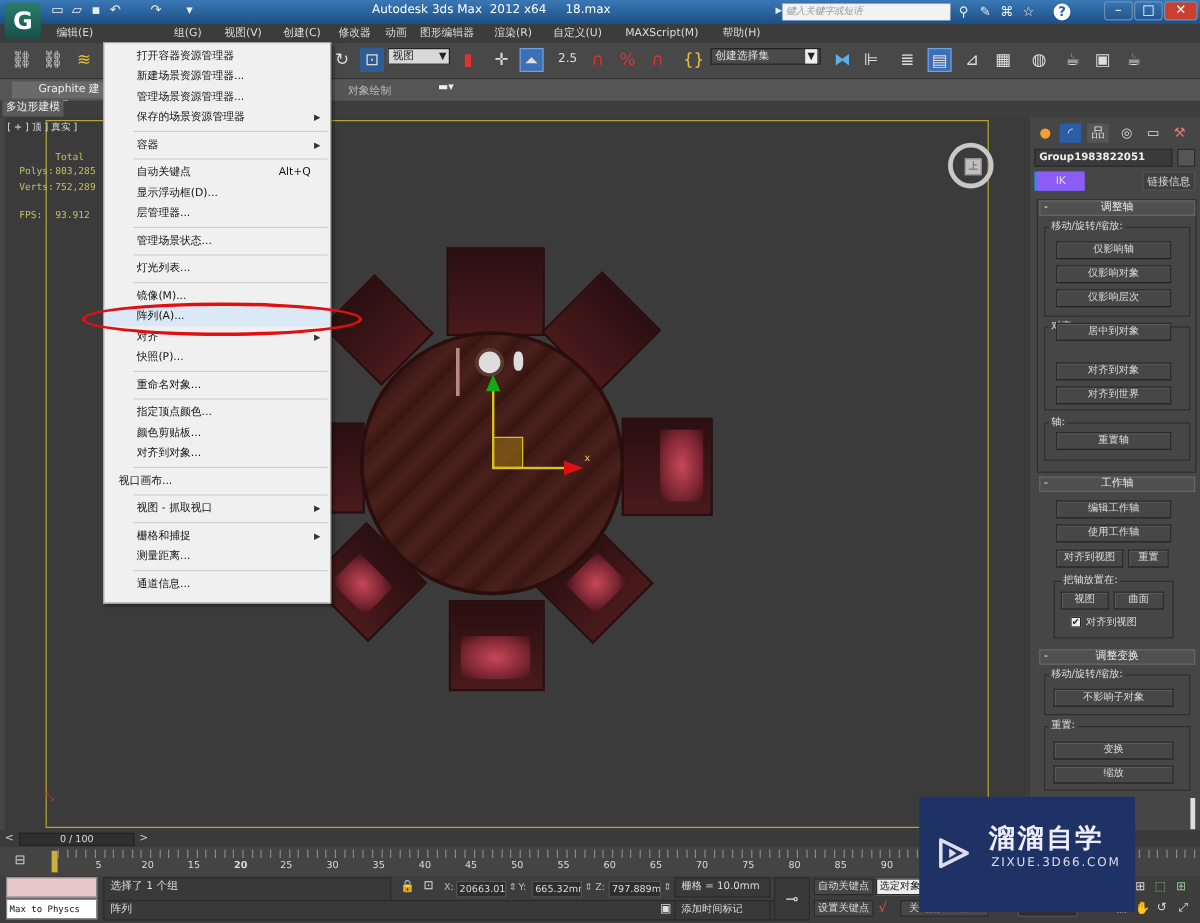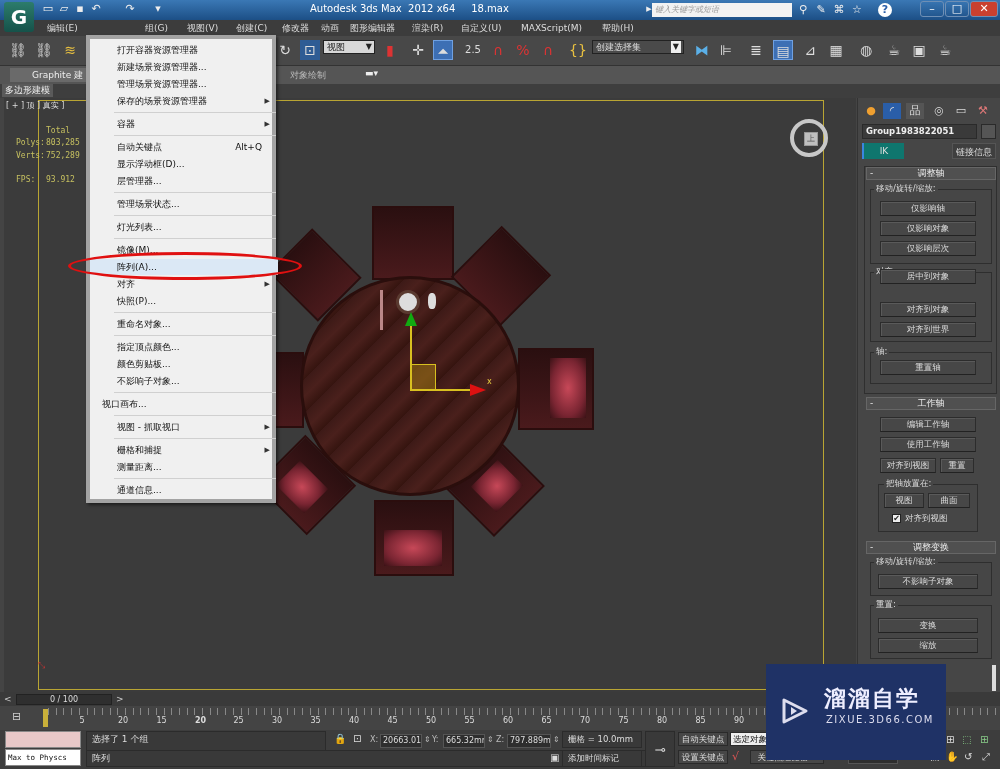--- a/index.html
+++ b/index.html
@@ -33,21 +33,21 @@
   #vp-border { left:38px; top:100px; width:786px; height:590px; border:1px solid #b9a533; }
   #vp-label { left:6px; top:100px; color:#ddd; font-size:8px; }
   .stat { color:#c6c060; font-family:"DejaVu Sans Mono", monospace; font-size:8px; white-space:pre; }
   #viewcube { left:790px; top:119px; width:38px; height:38px; border-radius:50%; border:4px solid #c8c8c8; }
   #viewcube-face { left:804px; top:132px; width:14px; height:14px; background:#bfbfbf; border:1px solid #999; font-size:8px; color:#555; text-align:center; line-height:12px; }
   
   .chair { background: linear-gradient(#2a0f10,#4a1a1c); border:2px solid #2b0d0d; }
   .cushion { background: radial-gradient(ellipse at center, #c74858, #7a2532 65%, #3b1216); }
   #table { left:300px; top:276px; width:220px; height:220px; border-radius:50%; background: repeating-linear-gradient(135deg,#3d1a17 0px,#4a201c 12px,#35140f 24px); border:3px solid #2a0e0c; }
   
-  #tools-menu { left:86px; top:35px; width:190px; height:468px; background:#f0f0f0; border:4px solid #a3a3a3; box-shadow:2px 2px 3px rgba(0,0,0,.5); z-index:10; }
+  #tools-menu { left:86px; top:35px; width:190px; height:468px; background:#f0f0f0; border:1px solid #a3a3a3; box-shadow:2px 2px 3px rgba(0,0,0,.5); z-index:10; }
   .mi { position:absolute; left:0; width:188px; height:16px; color:#111; font-size:9px; line-height:16px; padding-left:27px; white-space:nowrap; }
   .mi .shortcut { position:absolute; right:16px; top:0; }
   .mi .sub { position:absolute; right:8px; top:0; font-size:7px; color:#333; }
   .mi.hl { background:#dbe8f5; }
   .msep { position:absolute; left:24px; width:162px; height:1px; background:#d0d0d0; }
   #red-ellipse { left:68px; top:252px; width:234px; height:28px; border:3px solid #e01010; border-radius:50%; z-index:11; }
   
   #cmd-panel { left:857px; top:98px; width:143px; height:594px; background:#464646; border-left:1px solid #333; }
   .cp-tab { top:103px; width:18px; height:16px; color:#ddd; font-size:11px; text-align:center; line-height:16px; }
   #obj-name { left:862px; top:124px; width:115px; height:15px; background:#3a3a3a; border:1px solid #2a2a2a; color:#eee; font-size:8.5px; font-weight:bold; line-height:13px; padding-left:3px; }
@@ -204,21 +204,21 @@
       <div class="msep" style="top: 199px;"></div>
       <div class="mi" style="top: 203px;"><span>镜像(M)...</span></div>
       <div class="mi hl" style="top: 220px;"><span>阵列(A)...</span></div>
       <div class="mi" style="top: 237px;"><span>对齐</span><span class="sub">▶</span></div>
       <div class="mi" style="top: 254px;"><span>快照(P)...</span></div>
       <div class="msep" style="top: 273px;"></div>
       <div class="mi" style="top: 277px;"><span>重命名对象...</span></div>
       <div class="msep" style="top: 296px;"></div>
       <div class="mi" style="top: 300px;"><span>指定顶点颜色...</span></div>
       <div class="mi" style="top: 317px;"><span>颜色剪贴板...</span></div>
-      <div class="mi" style="top: 334px;"><span>不影响子对象...</span></div>
+      <div class="mi" style="top: 334px;"><span>对齐到对象...</span></div>
       <div class="msep" style="top: 353px;"></div>
       <div class="mi" style="top: 357px; padding-left: 12px;"><span>视口画布...</span></div>
       <div class="msep" style="top: 376px;"></div>
       <div class="mi" style="top: 380px;"><span>视图 - 抓取视口</span><span class="sub">▶</span></div>
       <div class="msep" style="top: 399px;"></div>
       <div class="mi" style="top: 403px;"><span>栅格和捕捉</span><span class="sub">▶</span></div>
       <div class="mi" style="top: 420px;"><span>测量距离...</span></div>
       <div class="msep" style="top: 439px;"></div>
       <div class="mi" style="top: 443px;"><span>通道信息...</span></div>
     </div>
@@ -228,21 +228,21 @@
 <div id="cmd-panel" class="abs"></div>
 <span class="abs cp-tab" style="left:862px;color:#f0a030">●</span>
 <span class="abs cp-tab" style="left:883px;background:#2a5ea8;">◜</span>
 <span class="abs cp-tab" style="left:906px;background:#555">品</span>
 <span class="abs cp-tab" style="left:930px">◎</span>
 <span class="abs cp-tab" style="left:952px">▭</span>
 <span class="abs cp-tab" style="left:974px;color:#d77">⚒</span>
 <div id="obj-name" class="abs">Group1983822051</div>
 <div id="obj-color" class="abs"></div>
 <div class="abs hier-btn" style="left:862px;width:40px;background:#3a86e0;color:#fff">轴</div>
-<div class="abs hier-btn" style="left:864px;width:40px;background:#0f766e">IK</div>
+<div class="abs hier-btn" style="left:864px;width:40px;background:#8b5cf6">IK</div>
 <div class="abs hier-btn" style="left:952px;width:44px;background:#3f3f3f;border:1px solid #555">链接信息</div>
 
 <div class="abs" style="left:864px;top:166px;width:133px;height:228px;border:1px solid #2f2f2f"></div>
 <div class="abs rollout-hdr" style="top:167px"><span class="minus">-</span><span>调整轴</span></div>
 <div class="abs grp" style="left:870px;top:189px;width:122px;height:75px"></div>
 <span class="abs grp-label" style="left:874px;top:183px">移动/旋转/缩放:</span>
 <div class="abs cp-btn" style="left:880px;top:201px;width:96px">仅影响轴</div>
 <div class="abs cp-btn" style="left:880px;top:221px;width:96px">仅影响对象</div>
 <div class="abs cp-btn" style="left:880px;top:241px;width:96px">仅影响层次</div>
 <div class="abs grp" style="left:870px;top:272px;width:122px;height:70px"></div>

